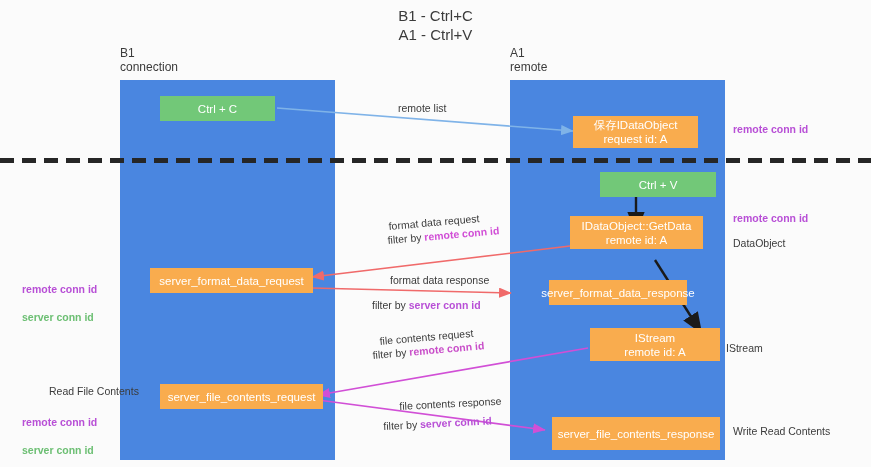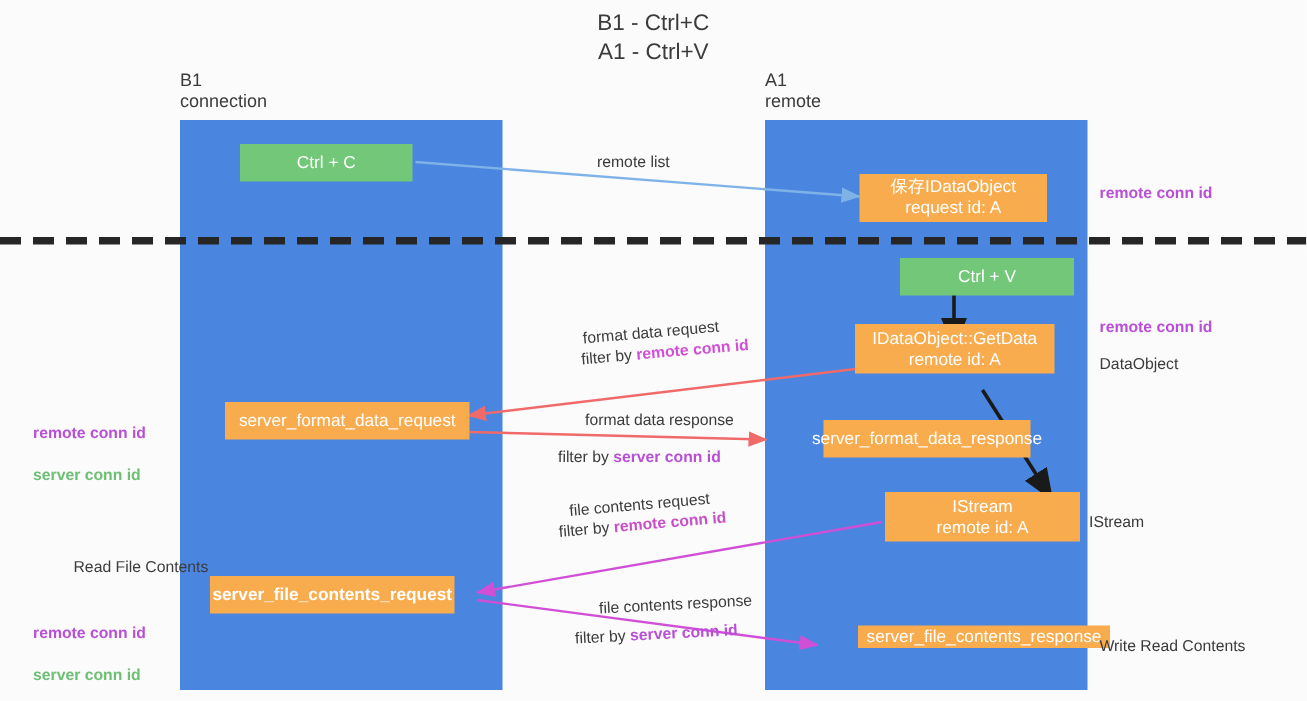--- a/index.html
+++ b/index.html
@@ -160,23 +160,23 @@
   <div class="node orange" style="left:570px; top:216px; width:133px; height:33px;">IDataObject::GetData
 remote id: A</div>
 
   <div class="node orange" style="left:150px; top:268px; width:163px; height:25px;">server_format_data_request</div>
 
   <div class="node orange" style="left:537px; top:280px; width:138px; height:25px;margin-left:12px;">server_format_data_response</div>
 
   <div class="node orange" style="left:590px; top:328px; width:130px; height:33px;">IStream
 remote id: A</div>
 
-  <div class="node orange" style="left:140px; top:384px; width:163px; height:25px;font-weight:bold;">server_file_contents_request</div>
-
-  <div class="node orange" style="left:572px; top:417px; width:168px; height:15px;">server_file_contents_response</div>
+  <div class="node orange" style="left:160px; top:384px; width:163px; height:25px;">server_file_contents_request</div>
+
+  <div class="node orange" style="left:552px; top:417px; width:168px; height:33px;">server_file_contents_response</div>
 
   <div class="edge-label" style="left:398px; top:101px;">remote list</div>
 
   <div class="edge-label" style="left:388px; top:219px; transform:rotate(-5deg);">format data request</div>
   <div class="edge-label" style="left:387px; top:233px; transform:rotate(-5deg);">
     <span class="plain">filter by </span><span class="rc">remote conn id</span>
   </div>
 
   <div class="edge-label" style="left:390px; top:273px;">format data response</div>
   <div class="edge-label" style="left:372px; top:298px;">
@@ -201,21 +201,21 @@
 
   <div class="side-label" style="left:726px; top:341px;">IStream</div>
 
   <div class="side-label" style="left:733px; top:424px;">Write Read Contents</div>
 
   <div class="side-label" style="left:22px; top:268px;">
     <span class="rc">remote conn id</span>
     <span class="sc">server conn id</span>
   </div>
 
-  <div class="side-label" style="left:24px; top:371px;padding-left:25px;">Read File Contents</div>
+  <div class="side-label" style="left:24px; top:384px;padding-left:25px;">Read File Contents</div>
 
   <div class="side-label" style="left:22px; top:401px;">
     <span class="rc">remote conn id</span>
     <span class="sc">server conn id</span>
   </div>
 
   <div class="divider"></div>
 
 </div>
 

